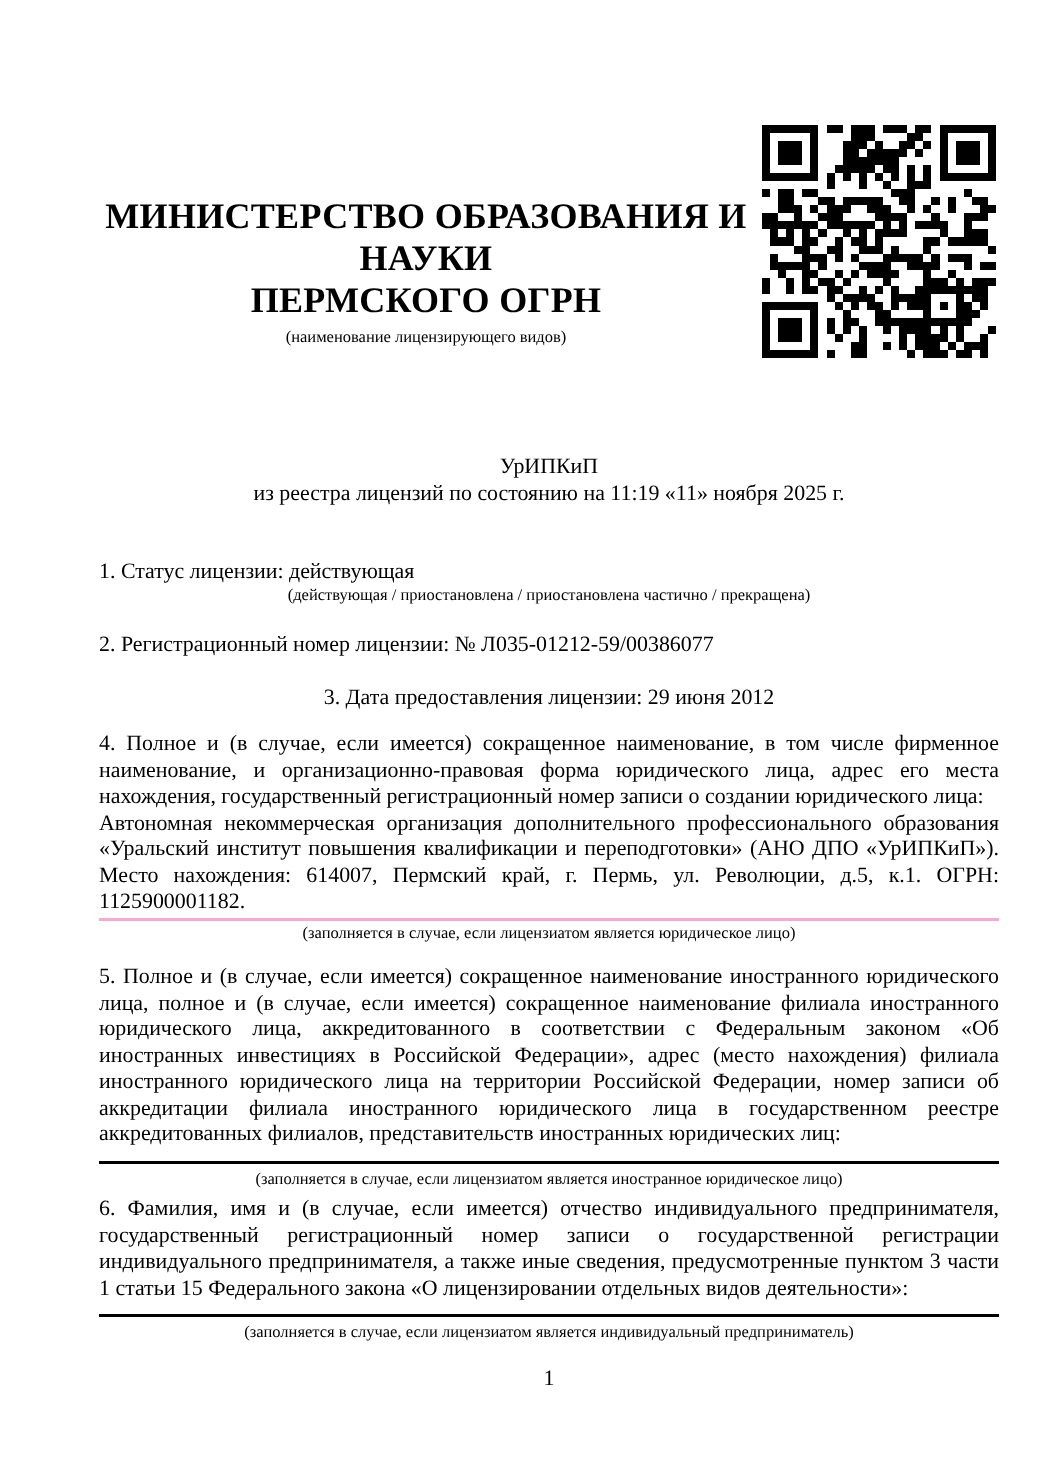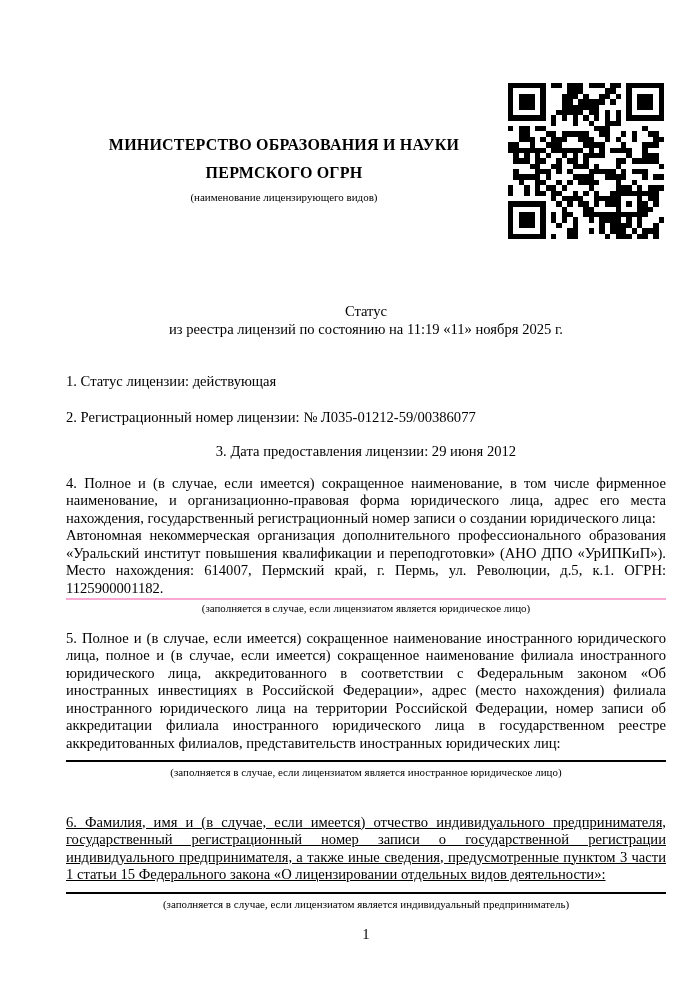--- a/index.html
+++ b/index.html
@@ -11,21 +11,21 @@
     position: relative;
     overflow: hidden;
   }
   .page { position: relative; width: 700px; height: 989px; }
 
   
   .hdr {
     position: absolute; left: 66px; top: 131px; width: 436px;
     text-align: center;
   }
-  .hdr .line { font-weight: bold; font-size: 16px; line-height: 28px; letter-spacing: 0.2px; }
+  .hdr .line { font-weight: bold; font-size: 24px; line-height: 28px; letter-spacing: 0.2px; }
   .hdr .note { font-size: 11px; line-height: 14px; margin-top: 3px; }
 
   
   .qr {
     position: absolute; left: 508px; top: 83px;
     width: 156px; height: 156px; background: #fff;
   }
   .qr svg { width: 156px; height: 156px; display: block; shape-rendering: crispEdges; fill: #000; }
 
   
@@ -39,21 +39,21 @@
 
   .item1 { margin-top: 35px; }
   .item2 { margin-top: 18px; }
   .item3 { margin-top: 17px; text-align: center; }
   .item4-intro { margin-top: 14px; }
   .item4-value { border-bottom: 2px solid #f9a8d4; padding-bottom: 1px; }
   .cap4 { margin-top: 2px; }
   .item5-intro { margin-top: 14px; }
   .blank-line5 { height: 8px; border-bottom: 2px solid #000; }
   .cap5 { margin-top: 4px; }
-  .item6-intro { margin-top: 34px; text-decoration: underline; }
+  .item6-intro { margin-top: 5px; }
   .blank-line6 { height: 8px; border-bottom: 2px solid #000; }
   .cap6 { margin-top: 4px; }
   .item7 { margin-top: 17px; }
   .page-num { margin-top: 15px; text-align: center; }
 </style>
 </head>
 <body>
 
 <div class="page">
 
@@ -65,25 +65,26 @@
 
   <div class="qr">
     <svg viewBox="0 0 29 29" xmlns="http://www.w3.org/2000/svg">
         <path d="M0 0h1v1h-1zM1 0h1v1h-1zM2 0h1v1h-1zM3 0h1v1h-1zM4 0h1v1h-1zM5 0h1v1h-1zM6 0h1v1h-1zM8 0h1v1h-1zM9 0h1v1h-1zM11 0h1v1h-1zM12 0h1v1h-1zM13 0h1v1h-1zM15 0h1v1h-1zM16 0h1v1h-1zM17 0h1v1h-1zM19 0h1v1h-1zM20 0h1v1h-1zM22 0h1v1h-1zM23 0h1v1h-1zM24 0h1v1h-1zM25 0h1v1h-1zM26 0h1v1h-1zM27 0h1v1h-1zM28 0h1v1h-1zM0 1h1v1h-1zM6 1h1v1h-1zM11 1h1v1h-1zM12 1h1v1h-1zM13 1h1v1h-1zM18 1h1v1h-1zM19 1h1v1h-1zM22 1h1v1h-1zM28 1h1v1h-1zM0 2h1v1h-1zM2 2h1v1h-1zM3 2h1v1h-1zM4 2h1v1h-1zM6 2h1v1h-1zM10 2h1v1h-1zM11 2h1v1h-1zM12 2h1v1h-1zM14 2h1v1h-1zM17 2h1v1h-1zM18 2h1v1h-1zM20 2h1v1h-1zM22 2h1v1h-1zM24 2h1v1h-1zM25 2h1v1h-1zM26 2h1v1h-1zM28 2h1v1h-1zM0 3h1v1h-1zM2 3h1v1h-1zM3 3h1v1h-1zM4 3h1v1h-1zM6 3h1v1h-1zM10 3h1v1h-1zM11 3h1v1h-1zM13 3h1v1h-1zM14 3h1v1h-1zM15 3h1v1h-1zM16 3h1v1h-1zM17 3h1v1h-1zM19 3h1v1h-1zM22 3h1v1h-1zM24 3h1v1h-1zM25 3h1v1h-1zM26 3h1v1h-1zM28 3h1v1h-1zM0 4h1v1h-1zM2 4h1v1h-1zM3 4h1v1h-1zM4 4h1v1h-1zM6 4h1v1h-1zM10 4h1v1h-1zM11 4h1v1h-1zM12 4h1v1h-1zM13 4h1v1h-1zM14 4h1v1h-1zM15 4h1v1h-1zM16 4h1v1h-1zM22 4h1v1h-1zM24 4h1v1h-1zM25 4h1v1h-1zM26 4h1v1h-1zM28 4h1v1h-1zM0 5h1v1h-1zM6 5h1v1h-1zM9 5h1v1h-1zM10 5h1v1h-1zM11 5h1v1h-1zM12 5h1v1h-1zM13 5h1v1h-1zM15 5h1v1h-1zM16 5h1v1h-1zM18 5h1v1h-1zM20 5h1v1h-1zM22 5h1v1h-1zM28 5h1v1h-1zM0 6h1v1h-1zM1 6h1v1h-1zM2 6h1v1h-1zM3 6h1v1h-1zM4 6h1v1h-1zM5 6h1v1h-1zM6 6h1v1h-1zM8 6h1v1h-1zM10 6h1v1h-1zM12 6h1v1h-1zM14 6h1v1h-1zM16 6h1v1h-1zM18 6h1v1h-1zM20 6h1v1h-1zM22 6h1v1h-1zM23 6h1v1h-1zM24 6h1v1h-1zM25 6h1v1h-1zM26 6h1v1h-1zM27 6h1v1h-1zM28 6h1v1h-1zM8 7h1v1h-1zM12 7h1v1h-1zM15 7h1v1h-1zM18 7h1v1h-1zM19 7h1v1h-1zM20 7h1v1h-1zM0 8h1v1h-1zM2 8h1v1h-1zM3 8h1v1h-1zM5 8h1v1h-1zM6 8h1v1h-1zM16 8h1v1h-1zM17 8h1v1h-1zM18 8h1v1h-1zM25 8h1v1h-1zM2 9h1v1h-1zM3 9h1v1h-1zM7 9h1v1h-1zM8 9h1v1h-1zM10 9h1v1h-1zM11 9h1v1h-1zM12 9h1v1h-1zM13 9h1v1h-1zM14 9h1v1h-1zM17 9h1v1h-1zM18 9h1v1h-1zM21 9h1v1h-1zM23 9h1v1h-1zM26 9h1v1h-1zM27 9h1v1h-1zM2 10h1v1h-1zM3 10h1v1h-1zM4 10h1v1h-1zM6 10h1v1h-1zM8 10h1v1h-1zM9 10h1v1h-1zM10 10h1v1h-1zM13 10h1v1h-1zM14 10h1v1h-1zM15 10h1v1h-1zM18 10h1v1h-1zM20 10h1v1h-1zM23 10h1v1h-1zM27 10h1v1h-1zM28 10h1v1h-1zM0 11h1v1h-1zM1 11h1v1h-1zM4 11h1v1h-1zM7 11h1v1h-1zM8 11h1v1h-1zM9 11h1v1h-1zM14 11h1v1h-1zM15 11h1v1h-1zM16 11h1v1h-1zM17 11h1v1h-1zM21 11h1v1h-1zM25 11h1v1h-1zM26 11h1v1h-1zM27 11h1v1h-1zM0 12h1v1h-1zM1 12h1v1h-1zM2 12h1v1h-1zM3 12h1v1h-1zM4 12h1v1h-1zM5 12h1v1h-1zM6 12h1v1h-1zM8 12h1v1h-1zM9 12h1v1h-1zM10 12h1v1h-1zM11 12h1v1h-1zM12 12h1v1h-1zM13 12h1v1h-1zM15 12h1v1h-1zM17 12h1v1h-1zM19 12h1v1h-1zM20 12h1v1h-1zM21 12h1v1h-1zM22 12h1v1h-1zM25 12h1v1h-1zM1 13h1v1h-1zM3 13h1v1h-1zM5 13h1v1h-1zM7 13h1v1h-1zM10 13h1v1h-1zM12 13h1v1h-1zM14 13h1v1h-1zM15 13h1v1h-1zM16 13h1v1h-1zM17 13h1v1h-1zM22 13h1v1h-1zM25 13h1v1h-1zM26 13h1v1h-1zM27 13h1v1h-1zM1 14h1v1h-1zM2 14h1v1h-1zM3 14h1v1h-1zM5 14h1v1h-1zM6 14h1v1h-1zM9 14h1v1h-1zM11 14h1v1h-1zM12 14h1v1h-1zM14 14h1v1h-1zM20 14h1v1h-1zM21 14h1v1h-1zM23 14h1v1h-1zM24 14h1v1h-1zM25 14h1v1h-1zM26 14h1v1h-1zM27 14h1v1h-1zM4 15h1v1h-1zM5 15h1v1h-1zM8 15h1v1h-1zM9 15h1v1h-1zM12 15h1v1h-1zM13 15h1v1h-1zM14 15h1v1h-1zM16 15h1v1h-1zM20 15h1v1h-1zM28 15h1v1h-1zM1 16h1v1h-1zM5 16h1v1h-1zM6 16h1v1h-1zM7 16h1v1h-1zM9 16h1v1h-1zM11 16h1v1h-1zM15 16h1v1h-1zM16 16h1v1h-1zM17 16h1v1h-1zM18 16h1v1h-1zM19 16h1v1h-1zM21 16h1v1h-1zM23 16h1v1h-1zM24 16h1v1h-1zM25 16h1v1h-1zM1 17h1v1h-1zM2 17h1v1h-1zM3 17h1v1h-1zM4 17h1v1h-1zM5 17h1v1h-1zM7 17h1v1h-1zM12 17h1v1h-1zM13 17h1v1h-1zM14 17h1v1h-1zM15 17h1v1h-1zM18 17h1v1h-1zM19 17h1v1h-1zM20 17h1v1h-1zM21 17h1v1h-1zM25 17h1v1h-1zM27 17h1v1h-1zM28 17h1v1h-1zM2 18h1v1h-1zM5 18h1v1h-1zM6 18h1v1h-1zM9 18h1v1h-1zM11 18h1v1h-1zM13 18h1v1h-1zM14 18h1v1h-1zM15 18h1v1h-1zM16 18h1v1h-1zM20 18h1v1h-1zM23 18h1v1h-1zM0 19h1v1h-1zM3 19h1v1h-1zM5 19h1v1h-1zM7 19h1v1h-1zM8 19h1v1h-1zM10 19h1v1h-1zM15 19h1v1h-1zM20 19h1v1h-1zM21 19h1v1h-1zM22 19h1v1h-1zM24 19h1v1h-1zM26 19h1v1h-1zM27 19h1v1h-1zM28 19h1v1h-1zM0 20h1v1h-1zM3 20h1v1h-1zM5 20h1v1h-1zM6 20h1v1h-1zM8 20h1v1h-1zM9 20h1v1h-1zM12 20h1v1h-1zM14 20h1v1h-1zM16 20h1v1h-1zM19 20h1v1h-1zM20 20h1v1h-1zM21 20h1v1h-1zM22 20h1v1h-1zM23 20h1v1h-1zM24 20h1v1h-1zM25 20h1v1h-1zM26 20h1v1h-1zM27 20h1v1h-1zM8 21h1v1h-1zM10 21h1v1h-1zM11 21h1v1h-1zM12 21h1v1h-1zM13 21h1v1h-1zM16 21h1v1h-1zM17 21h1v1h-1zM18 21h1v1h-1zM19 21h1v1h-1zM20 21h1v1h-1zM24 21h1v1h-1zM26 21h1v1h-1zM27 21h1v1h-1zM0 22h1v1h-1zM1 22h1v1h-1zM2 22h1v1h-1zM3 22h1v1h-1zM4 22h1v1h-1zM5 22h1v1h-1zM6 22h1v1h-1zM9 22h1v1h-1zM11 22h1v1h-1zM13 22h1v1h-1zM14 22h1v1h-1zM16 22h1v1h-1zM18 22h1v1h-1zM19 22h1v1h-1zM20 22h1v1h-1zM22 22h1v1h-1zM24 22h1v1h-1zM25 22h1v1h-1zM27 22h1v1h-1zM0 23h1v1h-1zM6 23h1v1h-1zM10 23h1v1h-1zM14 23h1v1h-1zM15 23h1v1h-1zM20 23h1v1h-1zM24 23h1v1h-1zM25 23h1v1h-1zM26 23h1v1h-1zM0 24h1v1h-1zM2 24h1v1h-1zM3 24h1v1h-1zM4 24h1v1h-1zM6 24h1v1h-1zM8 24h1v1h-1zM10 24h1v1h-1zM11 24h1v1h-1zM14 24h1v1h-1zM15 24h1v1h-1zM16 24h1v1h-1zM17 24h1v1h-1zM18 24h1v1h-1zM19 24h1v1h-1zM20 24h1v1h-1zM21 24h1v1h-1zM22 24h1v1h-1zM23 24h1v1h-1zM24 24h1v1h-1zM25 24h1v1h-1zM0 25h1v1h-1zM2 25h1v1h-1zM3 25h1v1h-1zM4 25h1v1h-1zM6 25h1v1h-1zM8 25h1v1h-1zM10 25h1v1h-1zM12 25h1v1h-1zM15 25h1v1h-1zM17 25h1v1h-1zM18 25h1v1h-1zM19 25h1v1h-1zM20 25h1v1h-1zM22 25h1v1h-1zM24 25h1v1h-1zM28 25h1v1h-1zM0 26h1v1h-1zM2 26h1v1h-1zM3 26h1v1h-1zM4 26h1v1h-1zM6 26h1v1h-1zM9 26h1v1h-1zM12 26h1v1h-1zM17 26h1v1h-1zM19 26h1v1h-1zM20 26h1v1h-1zM21 26h1v1h-1zM22 26h1v1h-1zM24 26h1v1h-1zM27 26h1v1h-1zM0 27h1v1h-1zM6 27h1v1h-1zM11 27h1v1h-1zM12 27h1v1h-1zM15 27h1v1h-1zM17 27h1v1h-1zM19 27h1v1h-1zM20 27h1v1h-1zM21 27h1v1h-1zM23 27h1v1h-1zM25 27h1v1h-1zM26 27h1v1h-1zM27 27h1v1h-1zM0 28h1v1h-1zM1 28h1v1h-1zM2 28h1v1h-1zM3 28h1v1h-1zM4 28h1v1h-1zM5 28h1v1h-1zM6 28h1v1h-1zM8 28h1v1h-1zM11 28h1v1h-1zM12 28h1v1h-1zM18 28h1v1h-1zM20 28h1v1h-1zM21 28h1v1h-1zM22 28h1v1h-1zM24 28h1v1h-1zM25 28h1v1h-1zM27 28h1v1h-1z"></path>
       </svg>
   </div>
 
   <div class="content">
 
     <div class="doc-title">
-      <div>Статус</div>
+      <div>УрИПКиП</div>
       <div>из реестра лицензий по состоянию на 11:19 «11» ноября 2025 г.</div>
     </div>
 
     <div class="item1">1. Статус лицензии: действующая</div>
+    <div class="caption">(действующая / приостановлена / приостановлена частично / прекращена)</div>
 
     <div class="item2">2. Регистрационный номер лицензии: № Л035-01212-59/00386077</div>
 
     <div class="item3">3. Дата предоставления лицензии: 29 июня 2012</div>
 
     <div class="para item4-intro">4. Полное и (в случае, если имеется) сокращенное наименование, в том числе фирменное наименование, и организационно-правовая форма юридического лица, адрес его места нахождения, государственный регистрационный номер записи о создании юридического лица:</div>
     <div class="para item4-value">Автономная некоммерческая организация дополнительного профессионального образования «Уральский институт повышения квалификации и переподготовки» (АНО ДПО «УрИПКиП»). Место нахождения: 614007, Пермский край, г. Пермь, ул. Революции, д.5, к.1. ОГРН: 1125900001182.</div>
     <div class="caption cap4">(заполняется в случае, если лицензиатом является юридическое лицо)</div>
 
     <div class="para item5-intro">5. Полное и (в случае, если имеется) сокращенное наименование иностранного юридического лица, полное и (в случае, если имеется) сокращенное наименование филиала иностранного юридического лица, аккредитованного в соответствии с Федеральным законом «Об иностранных инвестициях в Российской Федерации», адрес (место нахождения) филиала иностранного юридического лица на территории Российской Федерации, номер записи об аккредитации филиала иностранного юридического лица в государственном реестре аккредитованных филиалов, представительств иностранных юридических лиц:</div>

